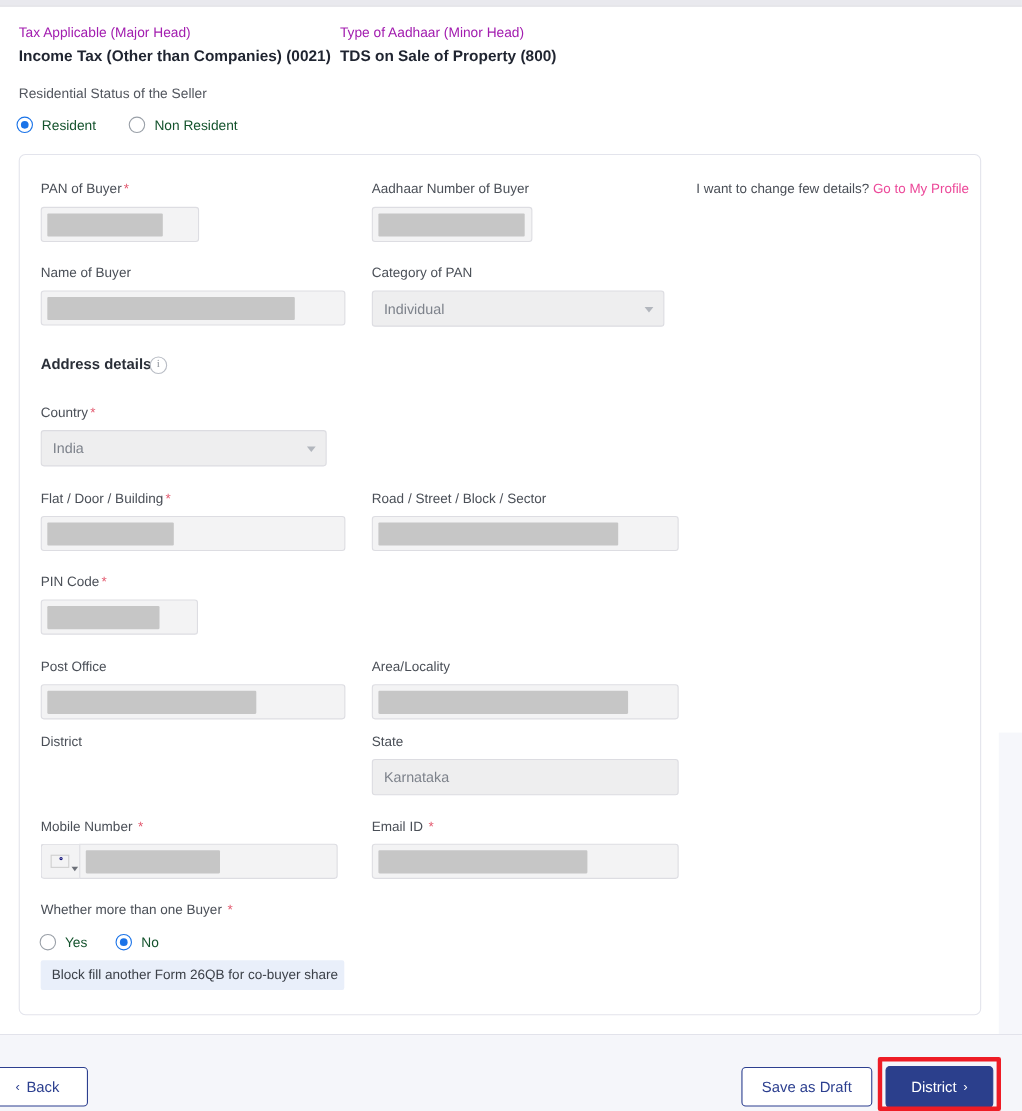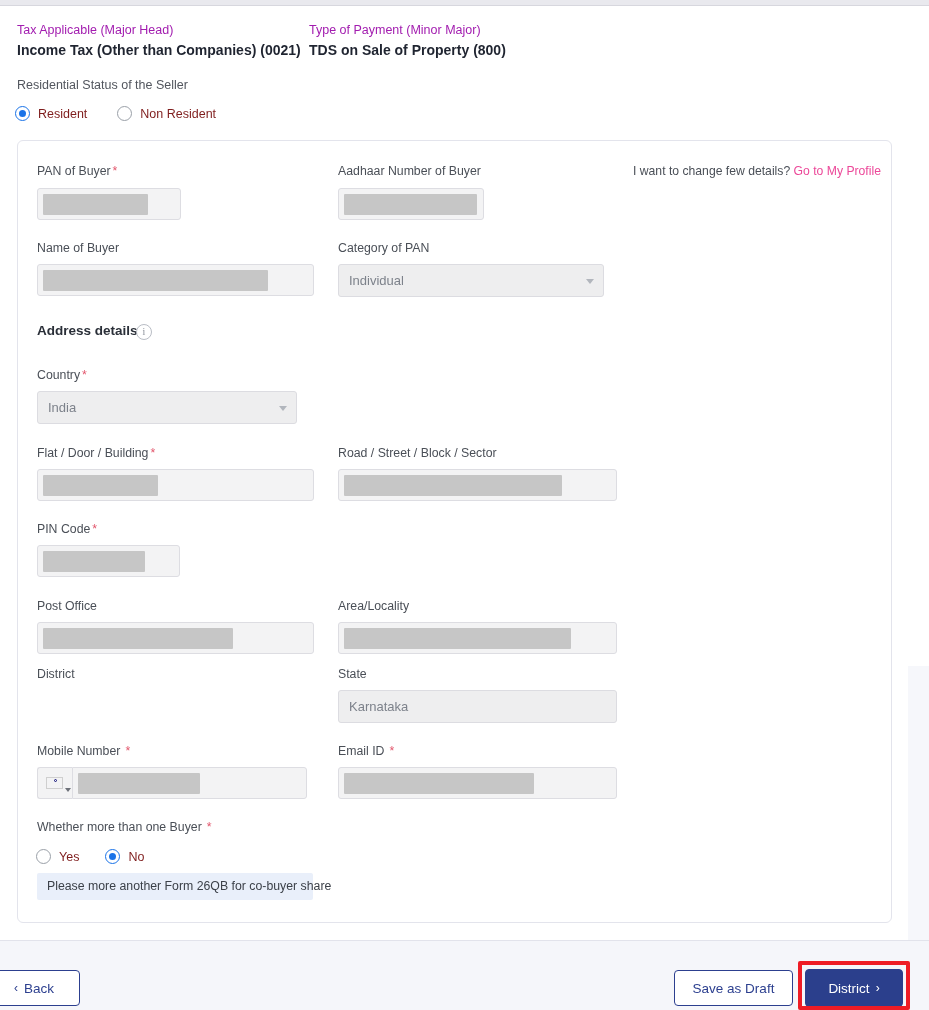--- a/index.html
+++ b/index.html
@@ -25,21 +25,21 @@
 
   .resident-label { position:absolute; left:17px; top:78px; font-size:12.5px; color:#52565e; }
 
   .radio-row { position:absolute; left:15px; top:106px; display:flex; align-items:center; }
   .radio-opt { display:flex; align-items:center; margin-right:30px; cursor:pointer; }
   .radio { width:15px; height:15px; border-radius:50%; border:1.4px solid #9aa0a8; background:#fff;
            display:inline-block; position:relative; flex:none; }
   .radio.checked { border-color:#1a73e8; }
   .radio.checked::after { content:""; position:absolute; left:3px; top:3px; width:7px; height:7px;
                           border-radius:50%; background:#1a73e8; }
-  .radio-text { font-size:12.5px; color:#7f1d1d; margin-left:8px; white-space:nowrap; }
+  .radio-text { font-size:12.5px; color:#14532d; margin-left:8px; white-space:nowrap; }
 
   
   .card { position:absolute; left:17px; top:140px; width:875px; height:783px;
           background:#fff; border:1px solid #e3e4ec; border-radius:6px; }
 
   .fld-label { position:absolute; font-size:12.3px; color:#4a4f57; white-space:nowrap; }
   .req { color:#e2556b; margin-left:2px; }
 
   .input { position:absolute; height:32px; background:#f3f3f4; border:1px solid #dddde2;
            border-radius:3px; }
@@ -105,21 +105,21 @@
 
   <div class="top-sliver"></div>
   <div class="top-sliver-line"></div>
 
   <div class="summary">
     <div class="summary-col c1">
       <div class="summary-caption">Tax Applicable (Major Head)</div>
       <div class="summary-value">Income Tax (Other than Companies) (0021)</div>
     </div>
     <div class="summary-col">
-      <div class="summary-caption">Type of Payment (Minor Major)</div>
+      <div class="summary-caption">Type of Aadhaar (Minor Head)</div>
       <div class="summary-value">TDS on Sale of Property (800)</div>
     </div>
   </div>
 
   <div class="resident-label">Residential Status of the Seller</div>
 
   <div class="radio-row">
     <div class="radio-opt">
       <span class="radio checked"></span>
       <span class="radio-text">Resident</span>
@@ -235,21 +235,21 @@
       <span class="radio"></span>
       <span class="radio-text">Yes</span>
     </div>
     <div class="radio-opt">
       <span class="radio checked"></span>
       <span class="radio-text">No</span>
     </div>
   </div>
 
   <div class="infobox">
-    <span>Please more another Form 26QB for co-buyer share</span>
+    <span>Block fill another Form 26QB for co-buyer share</span>
   </div>
 
   <div class="scroll-strip"></div>
 
   <div class="footer-line"></div>
   <div class="footer"></div>
 
   <div class="btn btn-back">
     <span class="chev left">‹</span>
     <span>Back</span>

